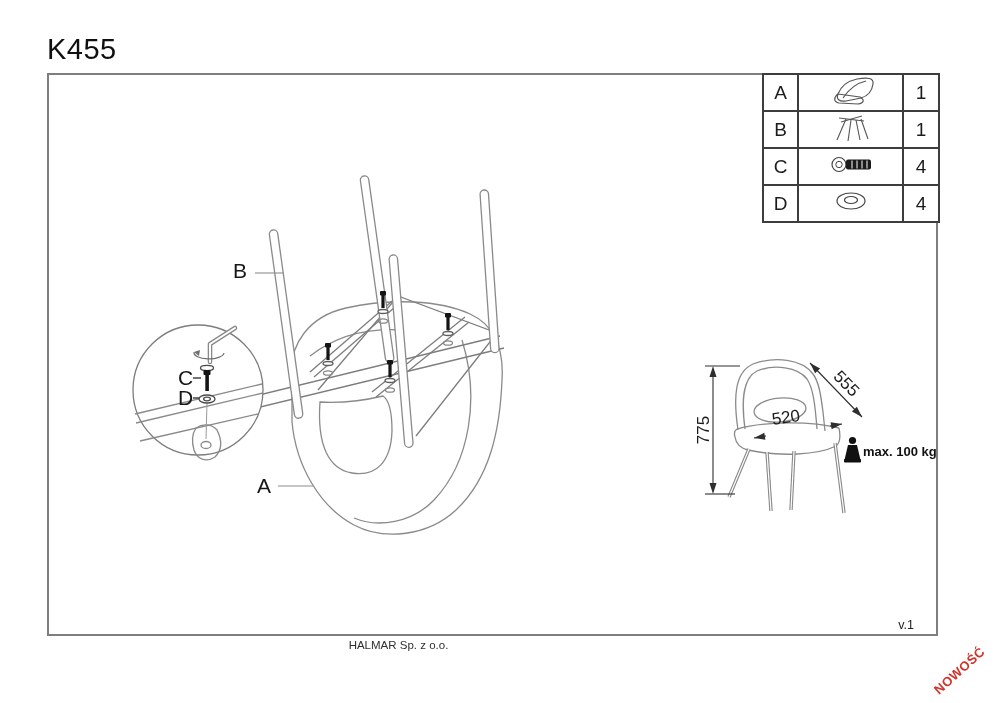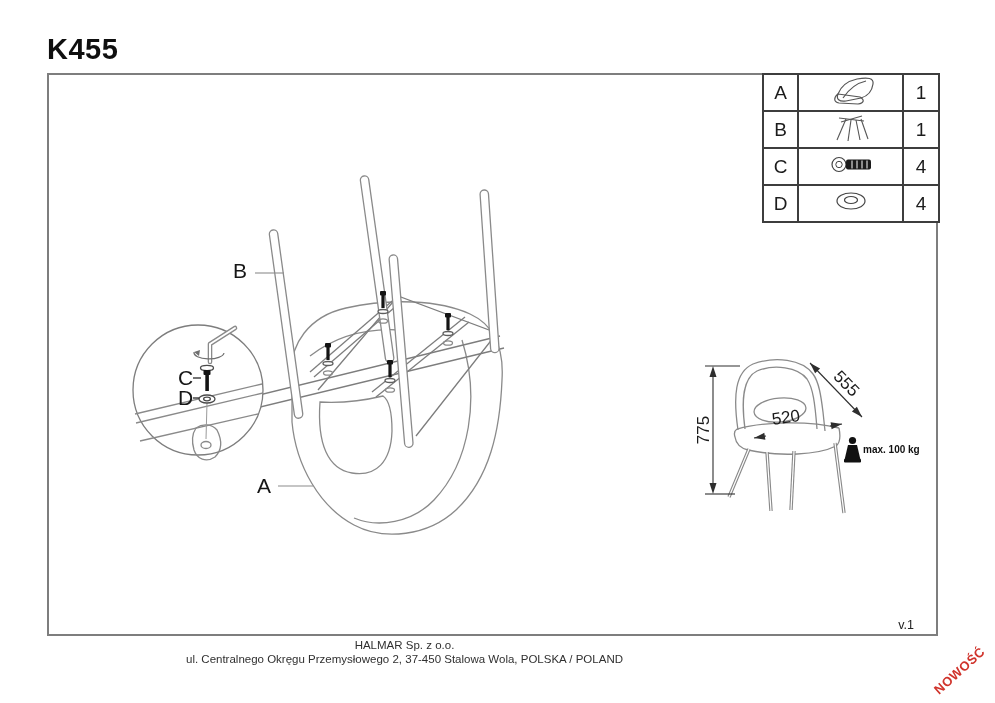--- a/index.html
+++ b/index.html
@@ -1,37 +1,37 @@
 <!DOCTYPE html>
 <html><head>
 <meta charset="utf-8">
 <style>
   html,body{margin:0;padding:0;background:#fff;}
   #page{position:relative;width:995px;height:703px;background:#fff;overflow:hidden;
         font-family:"Liberation Sans", sans-serif;color:#1c1c1c;}
   .abs{position:absolute;}
-  .page-title{left:47px;top:33px;font-size:29px;font-weight:bold;color:#0f0f0f;letter-spacing:.5px;}
+  .page-title{left:47px;top:33px;font-size:29px;font-weight:normal;color:#0f0f0f;letter-spacing:.5px;}
   .main-border{left:47px;top:73px;width:891px;height:563px;border:2px solid #7e7e7e;box-sizing:border-box;background:#fff;}
   .drawing-svg{left:47px;top:73px;}
   
   .parts-table{left:762px;top:73px;border-collapse:collapse;background:#fff;table-layout:fixed;}
   .parts-table td{border:2px solid #3d3d3d;text-align:center;vertical-align:middle;padding:0;height:33px;}
   .col-id{width:33px;font-size:19px;}
   .col-icon{width:103px;}
   .col-qty{width:34px;font-size:19px;}
   
   .part-label{font-size:21px;color:#161616;}
   .dim-label{font-size:17px;color:#1a1a1a;white-space:nowrap;}
   .dim-775{left:674px;top:420px;width:60px;text-align:center;transform:rotate(-90deg);}
   .dim-555{left:818px;top:374px;width:56px;text-align:center;transform:rotate(46deg);}
   .dim-520{left:758px;top:408px;width:56px;text-align:center;transform:rotate(-8deg);}
-  .max-load{left:863px;top:444px;font-size:10px;font-weight:bold;color:#111;}
+  .max-load{left:863px;top:444px;font-size:13px;font-weight:bold;color:#111;}
   .version{left:880px;top:618px;width:52px;text-align:center;font-size:12.5px;color:#222;}
   
-  .footer-line{left:0;width:797px;text-align:center;color:#303030;padding-left:6px;}
+  .footer-line{left:0;width:797px;text-align:center;color:#303030;}
   .f1{top:639px;font-size:11.5px;}
   .f2{top:653px;font-size:11.5px;}
   .f3{top:667px;font-size:11.5px;}
   .badge-new{left:928px;top:663px;font-size:13px;font-weight:bold;letter-spacing:.5px;
              transform:rotate(-42deg);transform-origin:center;}
 </style>
 </head>
 <body>
 
 <div id="page">
@@ -252,16 +252,15 @@
           </svg>
         </td>
         <td class="col-qty">4</td>
       </tr>
     </tbody>
   </table>
 
   <div class="abs version">v.1</div>
 
   <div class="abs footer-line f1">HALMAR Sp. z o.o.</div>
-  <div class="abs footer-line f2">ul. Centralnego Okręgu Przemysłowego 2, 37-450 Stalowa Wola, POLSKA / POLAND</div>
 
   <div class="abs badge-new" style="color: rgb(208, 52, 44);">NOWOŚĆ</div>
 </div>
 
 </body></html>

